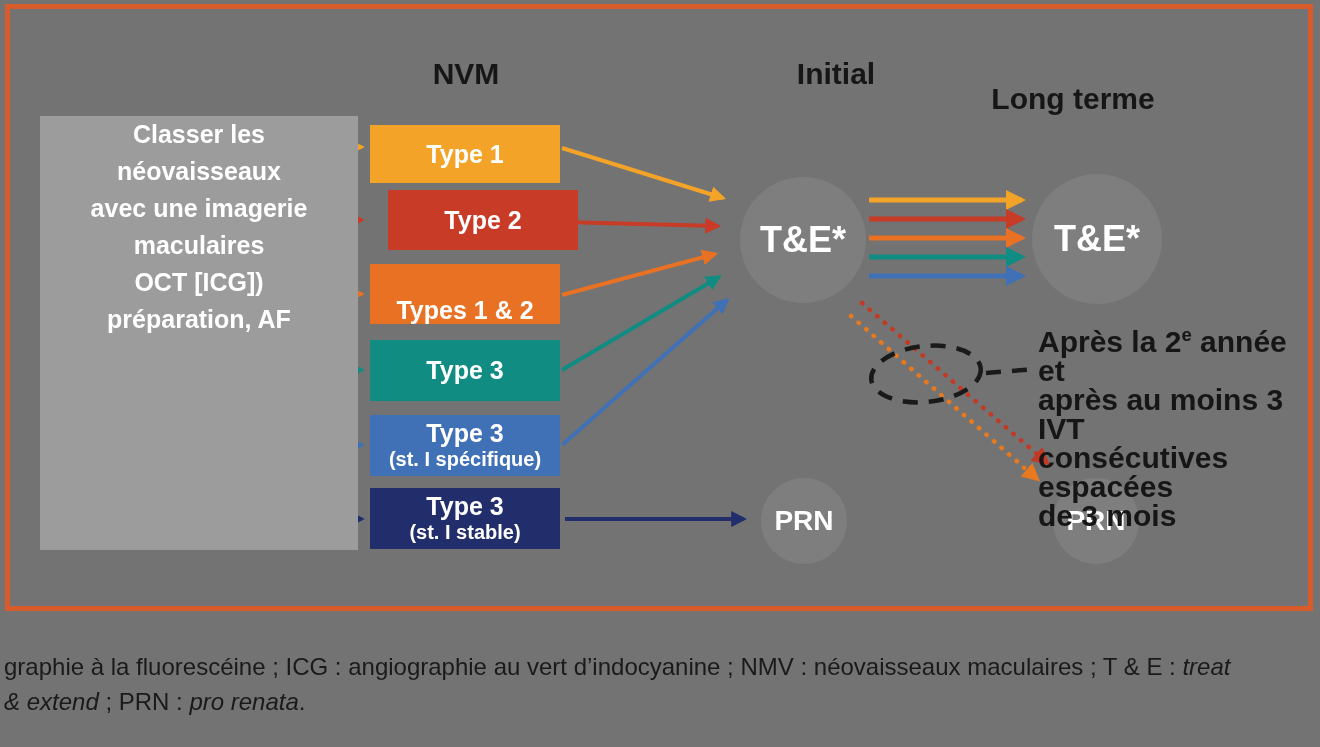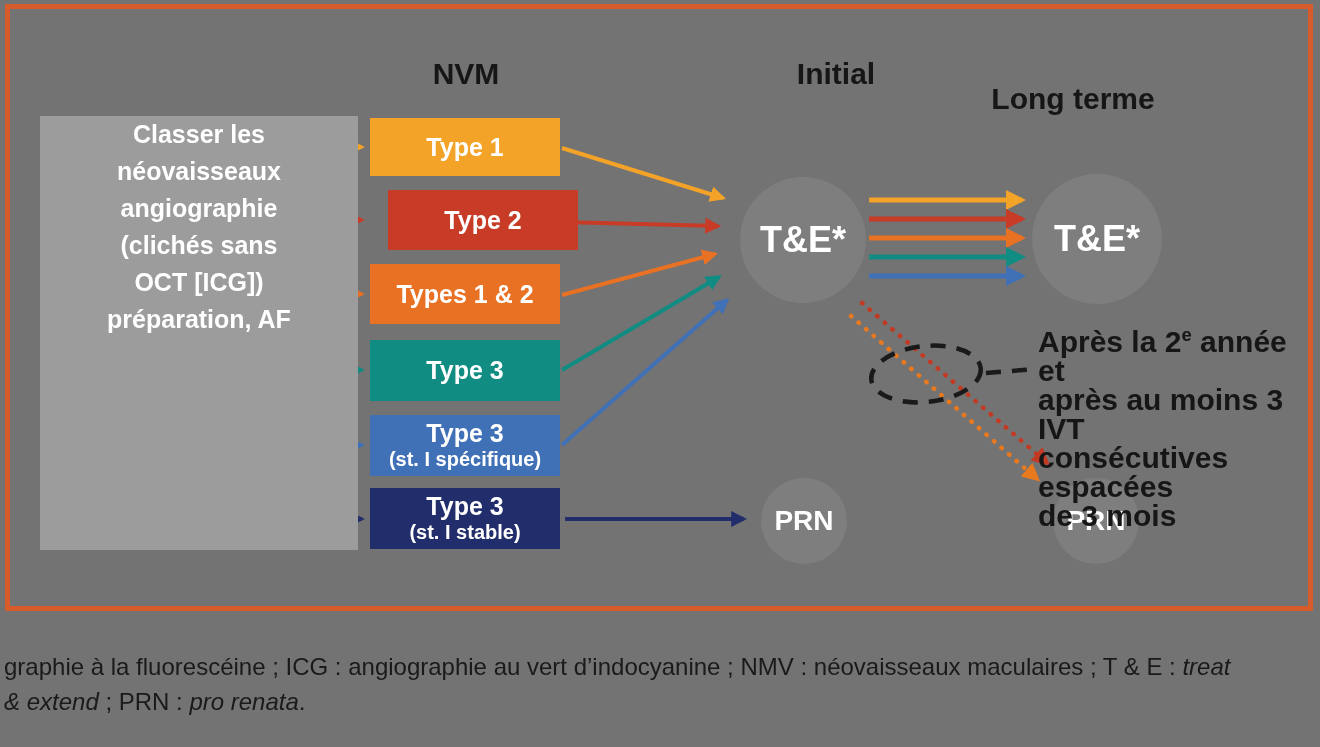--- a/index.html
+++ b/index.html
@@ -89,33 +89,33 @@
     <line x1="986" y1="373" x2="1036" y2="369" stroke-width="4.5" stroke-dasharray="15 11" stroke="#1A1A1A"></line>
   </svg>
 
   <div class="abs hdr" style="left:466px;top:57px;">NVM</div>
   <div class="abs hdr" style="left:836px;top:57px;">Initial</div>
   <div class="abs hdr" style="left:1073px;top:57px;margin-top:25px;">Long terme</div>
 
   <div class="abs" id="classify-box" style="background-color: rgb(156, 156, 156);">
     <div>Classer les</div>
     <div>néovaisseaux</div>
-    <div>angiographie</div>
-    <div>(clichés sans</div>
+    <div>avec une imagerie</div>
+    <div>maculaires</div>
     <div>OCT [ICG])</div>
     <div>préparation, AF</div>
   </div>
 
-  <div class="abs nvm-box" style="top: 118px; height: 58px; background-color: rgb(243, 163, 40);">
+  <div class="abs nvm-box" style="top: 125px; height: 58px; background-color: rgb(243, 163, 40);">
     <div class="l1">Type 1</div>
   </div>
   <div class="abs nvm-box" style="top: 190px; height: 60px; background-color: rgb(199, 59, 39); margin-left: 18px;">
     <div class="l1">Type 2</div>
   </div>
-  <div class="abs nvm-box" style="top: 264px; height: 60px; background-color: rgb(232, 113, 35);">
+  <div class="abs nvm-box" style="top: 264px; height: 60px; background-color: rgb(232, 113, 35); justify-content: flex-end;">
     <div class="l1">Types 1 &amp; 2</div>
   </div>
   <div class="abs nvm-box" style="top: 340px; height: 61px; background-color: rgb(16, 140, 130);">
     <div class="l1">Type 3</div>
   </div>
   <div class="abs nvm-box" style="top: 415px; height: 61px; background-color: rgb(64, 112, 182);">
     <div class="l1">Type 3</div>
     <div class="l2">(st. I spécifique)</div>
   </div>
   <div class="abs nvm-box" style="top: 488px; height: 61px; background-color: rgb(34, 46, 107);">

